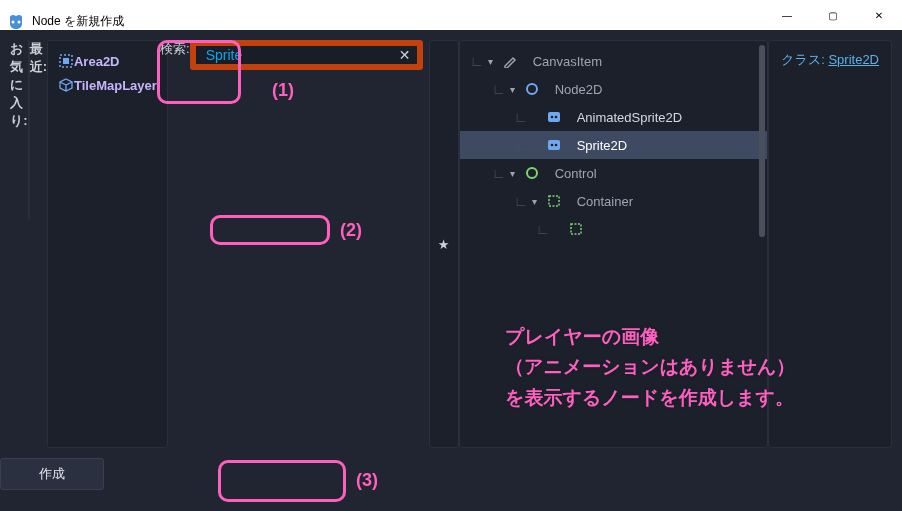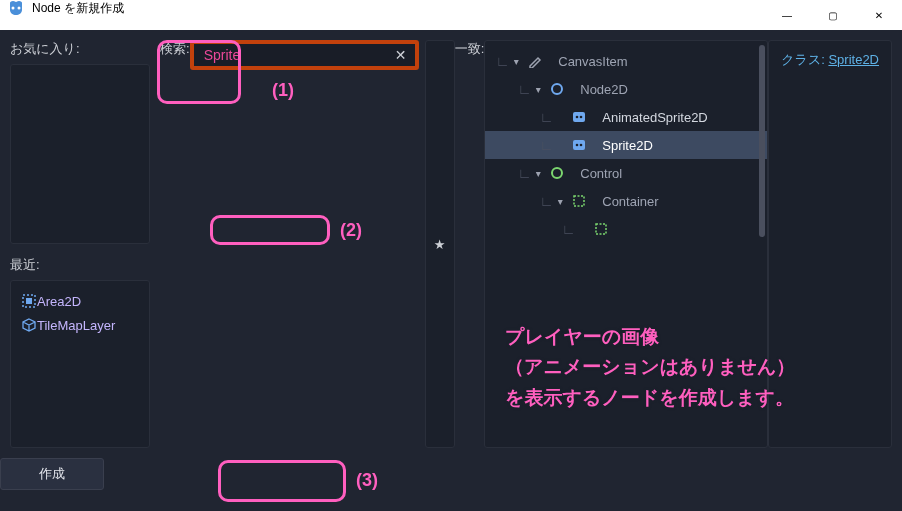--- a/index.html
+++ b/index.html
@@ -9,35 +9,35 @@
   font-family: "Segoe UI", "Meiryo", sans-serif;
   font-size: 13px;
   color: #cdd0d6;
   overflow: hidden;
   position: relative;
 }
 .titlebar {
   height: 30px;
   background: #ffffff;
   display: flex;
-  align-items: flex-start;
+  align-items: flex-end;
   padding: 0 0 0 8px;
   color: #000;
 }
 .titlebar-icon { width: 16px; height: 16px; margin-right: 8px; display:flex; align-items:center; justify-content:center; }
 .titlebar-title { flex: 1; font-size: 12px; }
 .winbtns { display: flex; height: 100%; }
 .winbtn { width: 46px; height: 30px; display:flex; align-items:center; justify-content:center; font-family: "Segoe MDL2 Assets","Segoe UI Symbol",sans-serif; font-size: 10px; color:#000; }
 .content {
   display: flex;
   padding: 10px 10px 0 10px;
   gap: 10px;
   height: 418px;
 }
-.left-col { width: 140px; display:flex; flex-direction:column; }
+.left-col { width: 140px; display:flex; flex-direction:row;font-weight:bold; }
 .right-col { flex:1; display:flex; flex-direction:row; min-width:0; }
 .section-label { color: #cdd0d6; font-size: 13px; margin-bottom: 6px; }
 .panel {
   background: #1b202b;
   border: 1px solid #2a2f3b;
   border-radius: 3px;
   flex-shrink:0;
 }
 .fav-panel { height: 180px; }
 .recent-panel { flex:1; padding: 8px 6px; }
@@ -45,23 +45,23 @@
   display:flex; align-items:center; 
   padding: 4px 4px; color:#c4b5fd;text-align:right;
 }
 .icon-box { width:16px; height:16px; display:inline-flex; align-items:center; justify-content:center; }
 .search-row { display:flex; align-items:stretch; gap:6px; }
 .search-outer { flex:1; position: relative; }
 .search-input {
   width:100%;
   height: 30px;
   background: #191d27;
-  border: 4px solid #c2410c;
+  border: 6px solid #c2410c;
   border-radius: 3px;
-  color: #ec4899;
+  color: #0ea5e9;
   padding: 0 30px 0 10px;
   font-size: 14px;
   outline: none;
 }
 .clear-x {
   position:absolute; right:6px; top:0; height:30px; width:24px;
   display:flex; align-items:center; justify-content:center;
   color:#cdd0d6; font-size:14px;
 }
 .star-btn {
@@ -167,21 +167,20 @@
   <div class="right-col">
     <div class="section-label">検索:</div>
     <div class="search-row">
       <div class="search-outer">
         <input class="search-input" value="Sprite" style="">
         <div class="clear-x">✕</div>
       </div>
       <div class="star-btn">★</div>
     </div>
     <div style="height:8px"></div>
-    <div class="section-label">一致:</div>
     <div class="tree-panel">
       <div class="tree" id="tree">
           <div class="tree-row">
             <span class="tree-indent" style="width:10px"></span>
             <span class="tree-guide">∟</span>
             <span class="chevron">▾</span>
             <span class="node-icon">
               <svg width="14" height="14" viewBox="0 0 14 14">
                 <path fill="none" stroke="#9da2b0" stroke-width="1.5" d="M2 12L10 4l2 2-8 8H2v-2z"></path>
               </svg>

